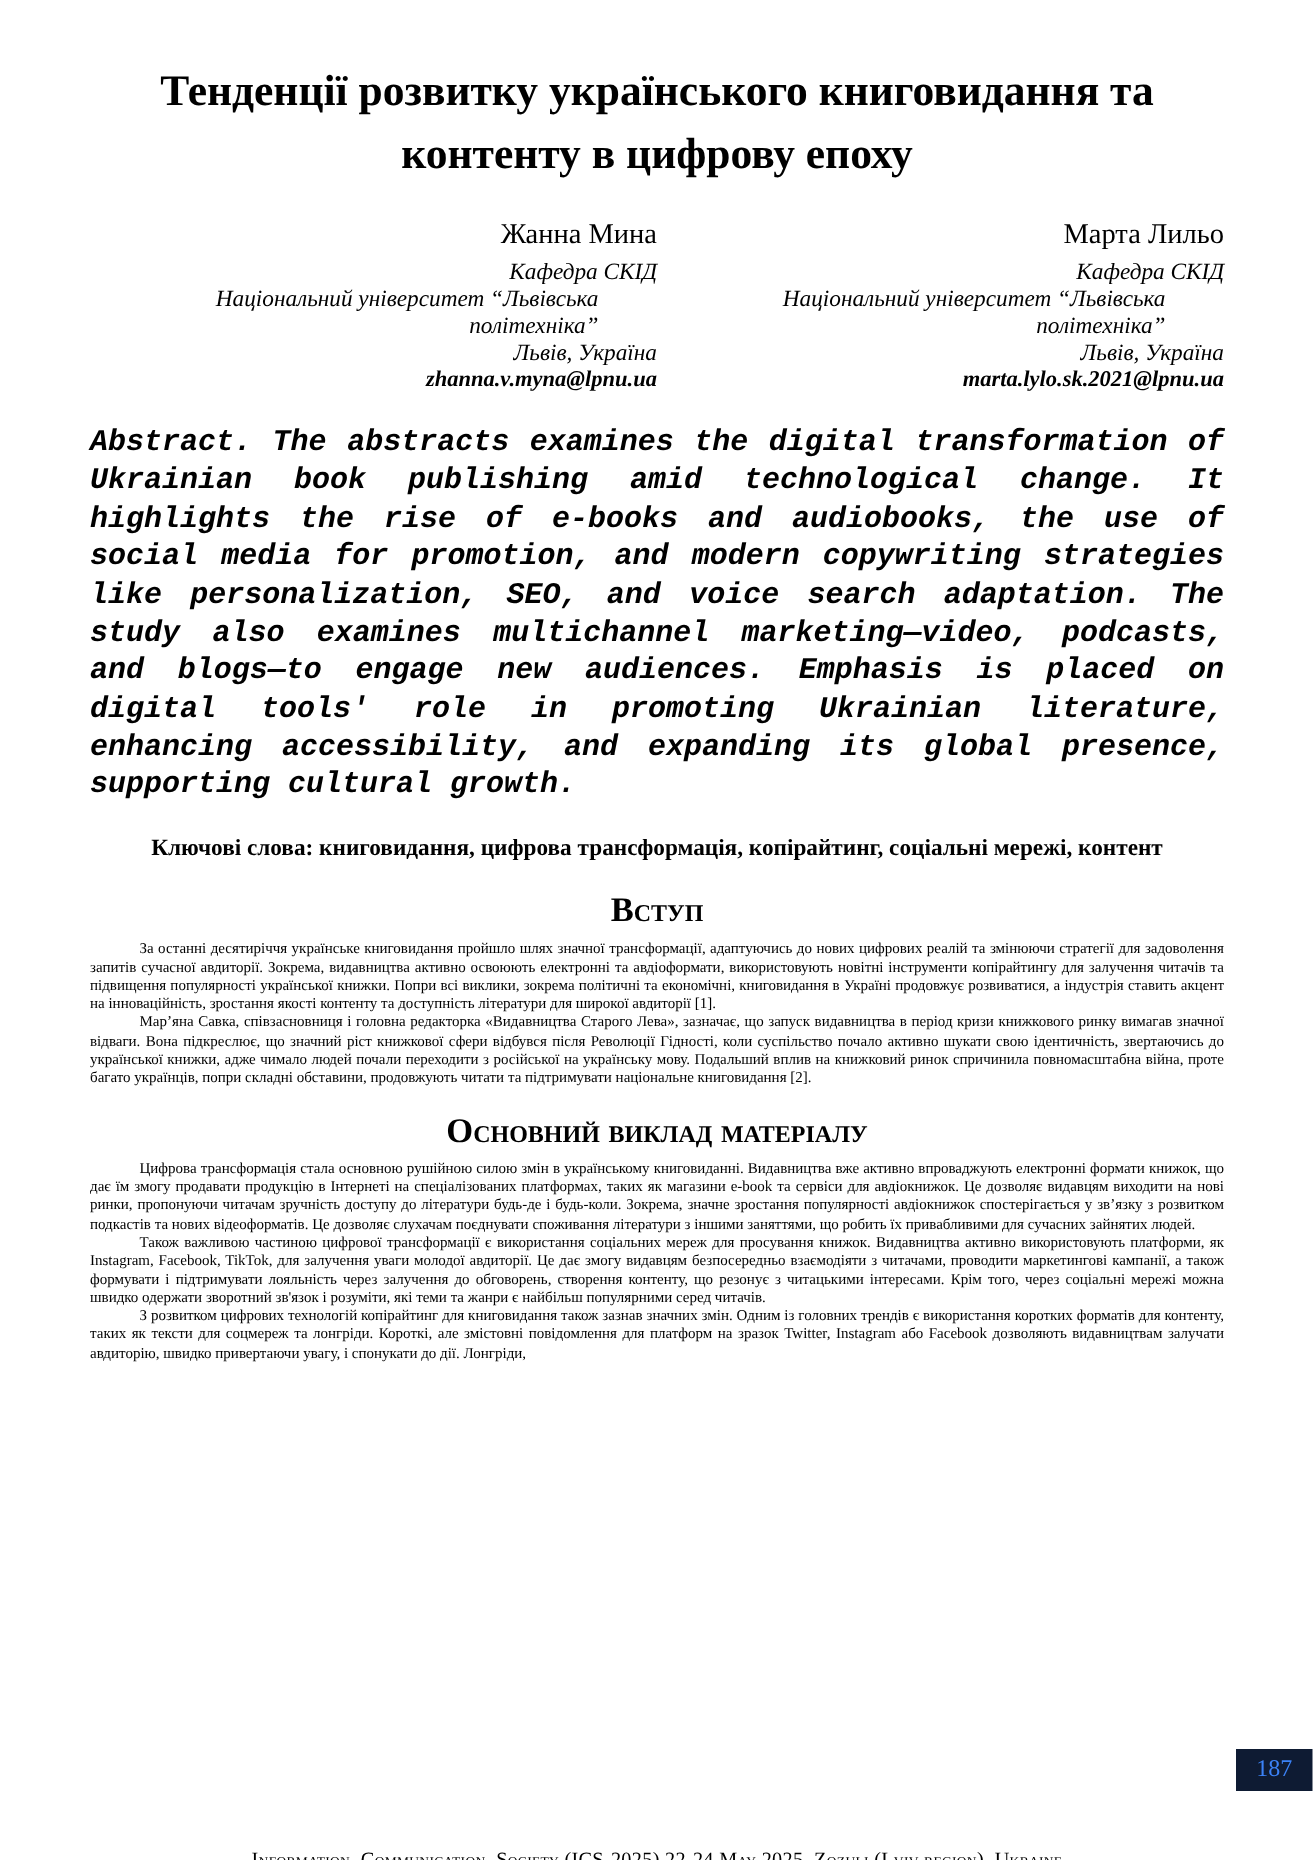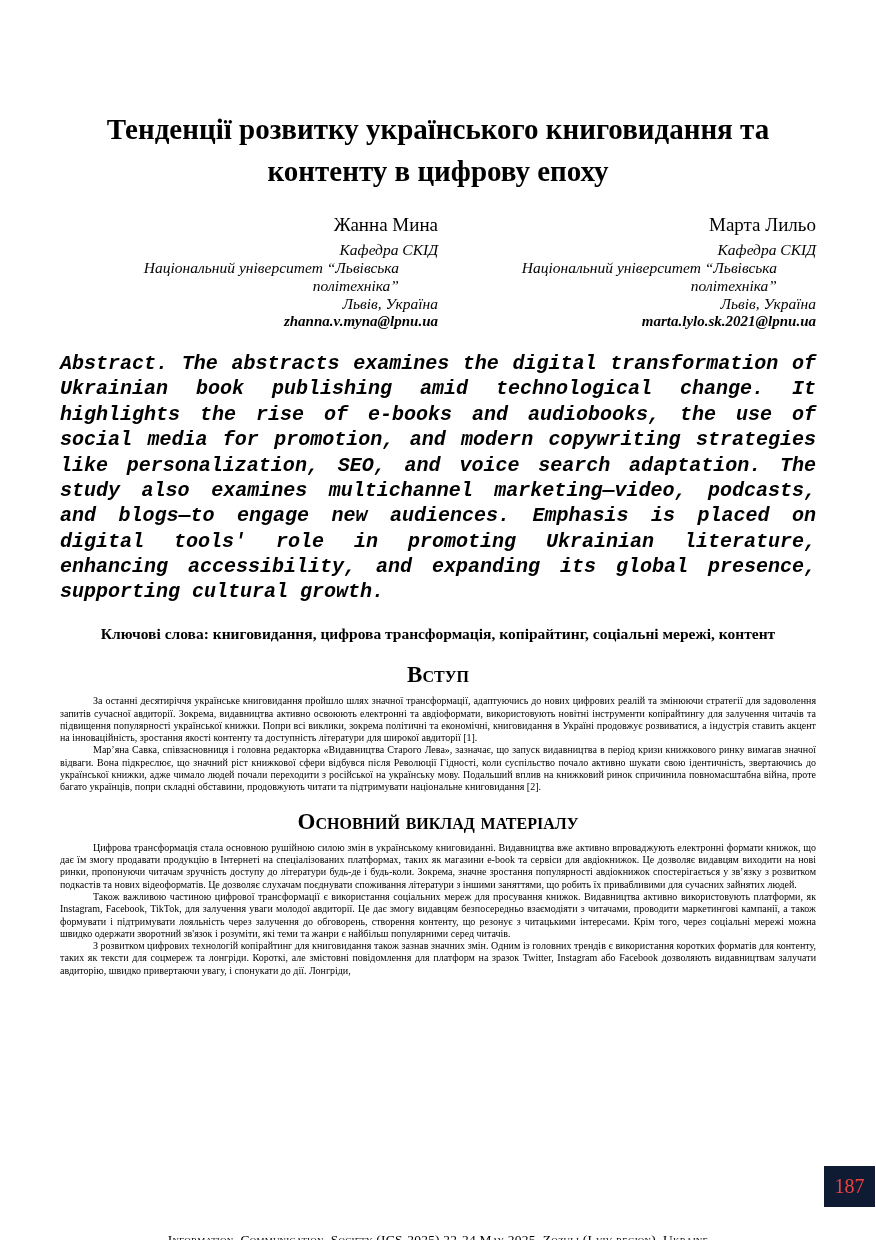--- a/index.html
+++ b/index.html
@@ -14,21 +14,21 @@
     background: #ffffff;
     color: #000000;
     font-family: "Liberation Serif", "DejaVu Serif", serif;
     overflow: hidden;
   }
   .content {
     margin: 0 60px;
     width: 756px;
   }
   .paper-title {
-    padding-top: 108px;
+    padding-top: 40px;
     margin: 0 auto;
     max-width: 690px;
     font-size: 29px;
     font-weight: bold;
     text-align: center;
     line-height: 1.45;
   }
   .authors-row {
     display: flex;
     margin-top: 22px;
@@ -95,23 +95,23 @@
     text-align: center;
     font-variant: small-caps;
     font-size: 13.5px;
     letter-spacing: 0.2px;
   }
   .page-number-badge {
     position: absolute;
     top: 1166px;
     right: 1px;
     width: 51px;
-    height: 41px;
-    color: #ef4444;
-    font-size: 20px;
+    height: 28px;
+    color: #3b82f6;
+    font-size: 16px;
     display: flex;
     align-items: center;
     justify-content: center;
   }
 </style>
 </head>
 <body>
 
 <div class="page">
   <div class="content">

